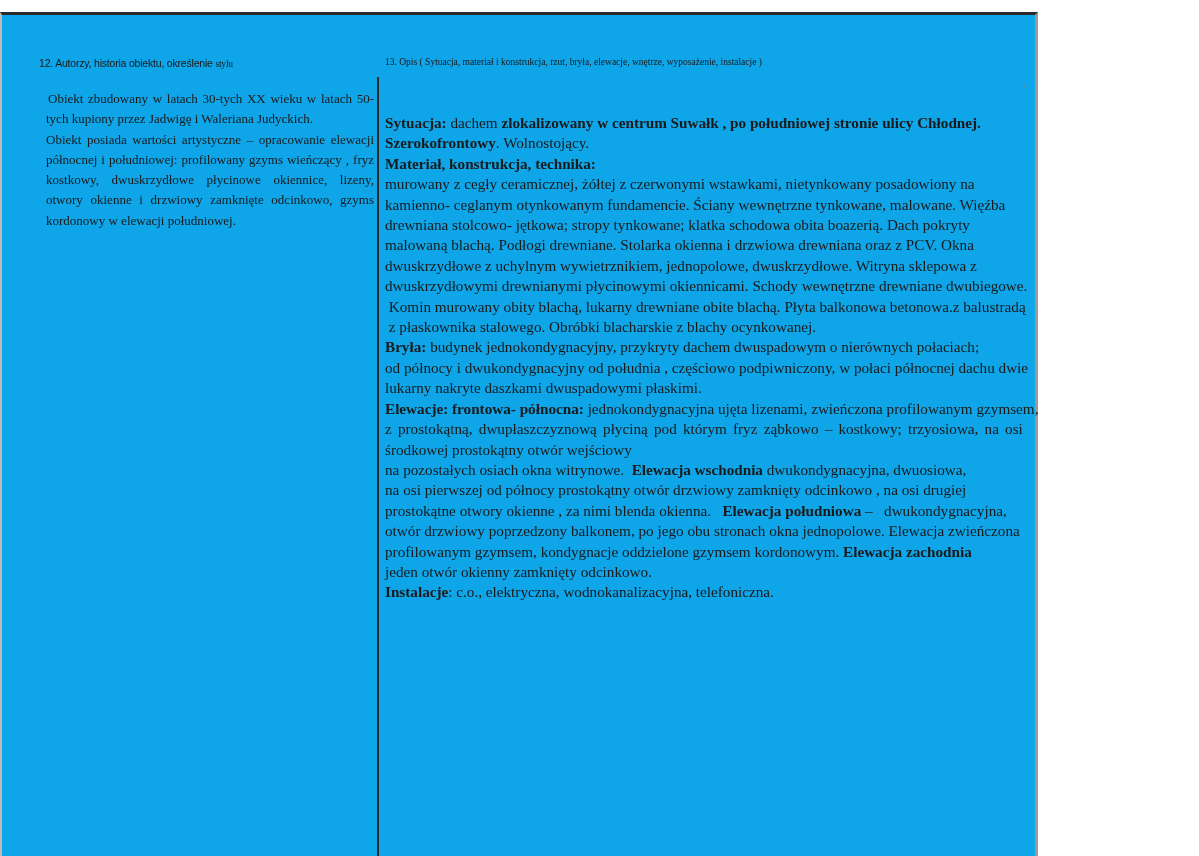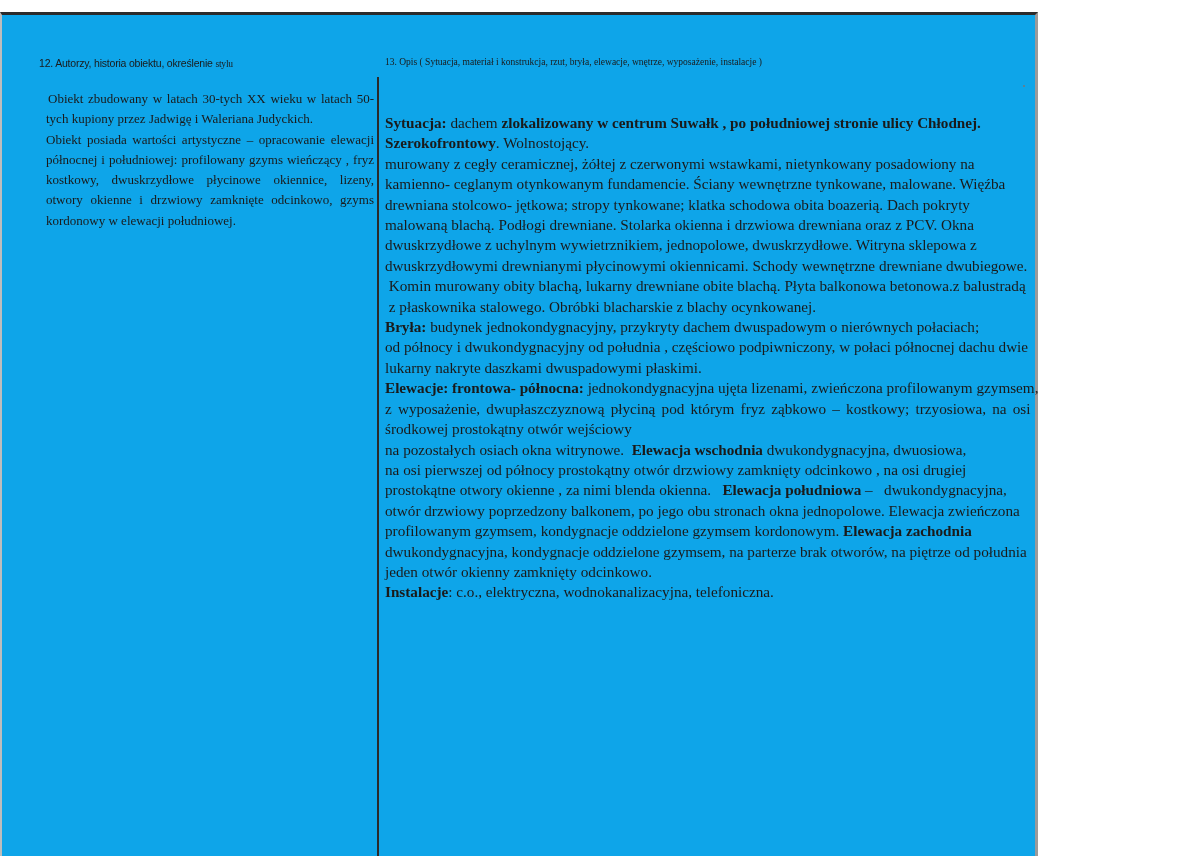--- a/index.html
+++ b/index.html
@@ -110,41 +110,41 @@
 
   <div class="left-col">
     <p class="first">Obiekt zbudowany w latach 30-tych XX wieku w latach 50-tych kupiony przez Jadwigę i Waleriana Judyckich.</p>
     <p>Obiekt posiada wartości artystyczne – opracowanie elewacji północnej i południowej: profilowany gzyms wieńczący , fryz kostkowy, dwuskrzydłowe płycinowe okiennice, lizeny, otwory okienne i drzwiowy zamknięte odcinkowo, gzyms kordonowy w elewacji południowej.</p>
   </div>
 
   <div class="right-col">
     <p><b>Sytuacja:</b><span> dachem </span><b>zlokalizowany w centrum Suwałk , po południowej stronie ulicy Chłodnej.</b></p>
     <p><b>Szerokofrontowy</b><span>. Wolnostojący.</span></p>
 
+    <p><b>Materiał, konstrukcja, technika:</b></p>
     <p>murowany z cegły ceramicznej, żółtej z czerwonymi wstawkami, nietynkowany  posadowiony  na</p>
     <p>kamienno- ceglanym otynkowanym fundamencie. Ściany wewnętrzne tynkowane, malowane. Więźba</p>
     <p>drewniana  stolcowo- jętkowa; stropy tynkowane; klatka schodowa obita boazerią.  Dach pokryty</p>
     <p>malowaną blachą. Podłogi drewniane. Stolarka okienna i drzwiowa drewniana oraz z  PCV.  Okna</p>
     <p>dwuskrzydłowe z uchylnym wywietrznikiem,  jednopolowe, dwuskrzydłowe. Witryna sklepowa z</p>
     <p>dwuskrzydłowymi drewnianymi płycinowymi okiennicami.  Schody wewnętrzne  drewniane dwubiegowe.</p>
     <p style="white-space:pre"> Komin murowany obity blachą, lukarny drewniane obite blachą. Płyta balkonowa betonowa.z balustradą</p>
     <p style="white-space:pre"> z płaskownika stalowego. Obróbki blacharskie z blachy ocynkowanej.</p>
 
 
     <p><b>Bryła:</b><span> budynek jednokondygnacyjny, przykryty dachem dwuspadowym o nierównych połaciach;</span></p>
     <p>od północy i dwukondygnacyjny od południa ,  częściowo podpiwniczony, w połaci północnej dachu dwie</p>
     <p>lukarny nakryte daszkami  dwuspadowymi płaskimi.</p>
 
     <p><b>Elewacje: frontowa- północna:</b><span> jednokondygnacyjna ujęta lizenami, zwieńczona profilowanym gzymsem,</span></p>
-    <p style="word-spacing:2.4px">z wyposażenie, dwupłaszczyznową płyciną pod którym fryz  ząbkowo – kostkowy; trzyosiowa, na osi</p>
+    <p style="word-spacing:2.4px">z prostokątną, dwupłaszczyznową płyciną pod którym fryz  ząbkowo – kostkowy; trzyosiowa, na osi</p>
     <p>środkowej  prostokątny otwór wejściowy</p>
     <p><span style="white-space:pre">na pozostałych osiach okna witrynowe.  </span><b>Elewacja wschodnia</b><span> dwukondygnacyjna,  dwuosiowa,</span></p>
     <p>na osi pierwszej od północy prostokątny otwór drzwiowy zamknięty odcinkowo  , na osi drugiej</p>
     <p><span style="white-space:pre">prostokątne otwory okienne , za nimi blenda okienna.   </span><b>Elewacja południowa</b><span style="white-space:pre"> –   dwukondygnacyjna,</span></p>
     <p>otwór drzwiowy poprzedzony balkonem, po jego obu stronach okna jednopolowe. Elewacja zwieńczona</p>
     <p><span>profilowanym gzymsem, kondygnacje  oddzielone gzymsem kordonowym. </span><b>Elewacja zachodnia</b></p>
-    <p>dwukondygnacyjna, kondygnacje oddzielone gzymsem, na parterze brak otworów, na piętrze od południa</p>
     <p>jeden otwór okienny zamknięty odcinkowo.</p>
 
     <p><b>Instalacje</b><span>: c.o., elektryczna, wodnokanalizacyjna, telefoniczna.</span></p>
   </div>
 
 </div>
 
 </body></html>

